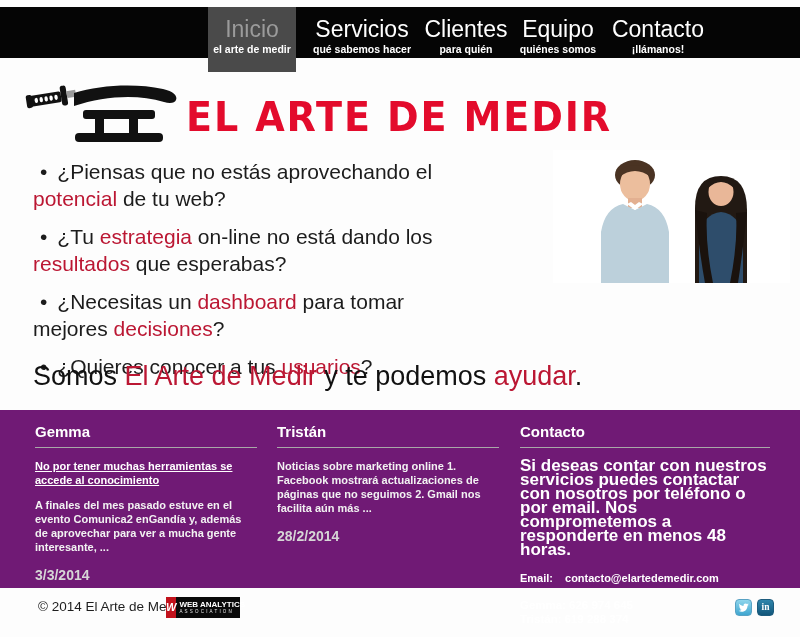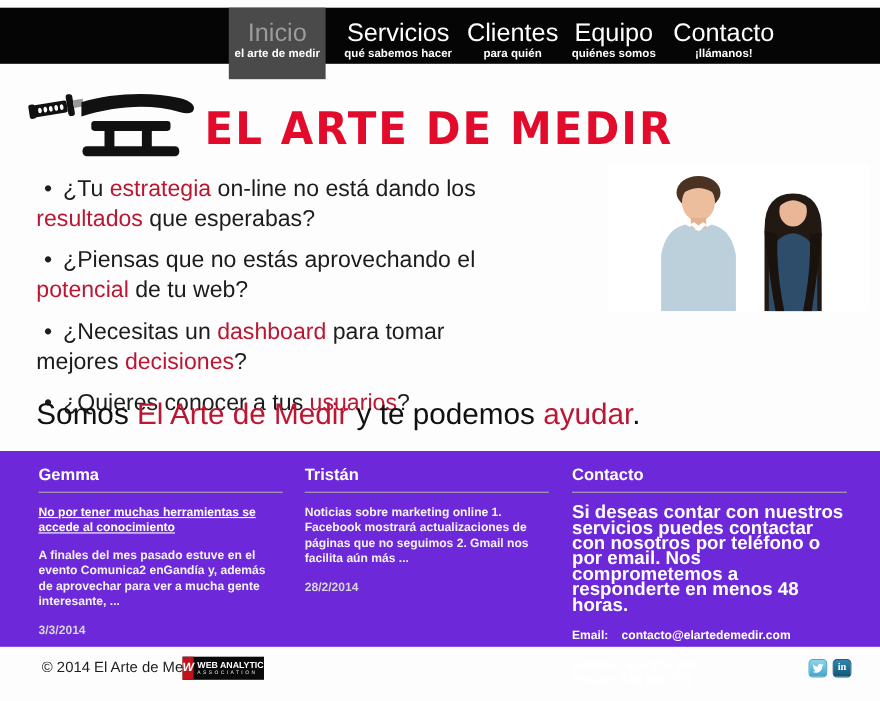--- a/index.html
+++ b/index.html
@@ -36,30 +36,30 @@
   
   .bullets { position:absolute; left:33px; top:158px; width:540px; }
   .bullet  { margin:0 0 11px 0; font-size:21px; line-height:27px; color:#1c1c1c; }
   .bullet .dot { margin-left:7px; margin-right:10px; }
   .red { color:#bb1733; cursor:pointer; }
   .tagline { position:absolute; left:33px; top:360px; font-size:27px; line-height:32px; color:#111; white-space:nowrap; }
 
   .photo { position:absolute; left:553px; top:150px; width:237px; height:133px; }
 
   
-  .footer { position:absolute; left:0; top:410px; width:800px; height:178px; background:#6d28d9; color:#fff; }
+  .footer { position:absolute; left:0; top:410px; width:800px; height:178px; background:#701a75; color:#fff; }
   .fcol  { position:absolute; top:13px; }
   .fcol-1 { left:35px;  width:222px; }
   .fcol-2 { left:277px; width:222px; }
   .fcol-3 { left:520px; width:250px; }
   .fcol h3 { margin:0; font-size:15px; font-weight:bold; line-height:18px; }
   .rule { border:none; border-top:1px solid #a8a8a8; margin:6px 0 11px 0; }
   .post-title { font-size:11px; font-weight:bold; line-height:14px; margin-bottom:11px;text-decoration:underline; }
   .excerpt    { font-size:11px; font-weight:bold; line-height:14px; color:#f2f2f2; margin-bottom:13px; }
-  .fdate      { font-size:11px; font-weight:bold; color:#d6d6d6; }
+  .fdate      { font-size:14px; font-weight:bold; color:#d6d6d6; }
   .contact-body { font-size:17px; font-weight:bold; line-height:14px; margin-bottom:15px; }
   .email-row  { font-size:11px; font-weight:bold; margin-bottom:14px; cursor:pointer; }
   .email-row .lbl { margin-right:12px; }
   .phone-row  { font-size:11.5px; font-weight:bold; line-height:14px; }
   .phone-row .lbl { margin-right:3px; }
 
   
   .copyright { position:absolute; left:38px; top:599px; font-size:13.5px; color:#1e1e1e; }
   .waa { position:absolute; left:166px; top:597px; width:74px; height:21px; background:#0a0a0a;
          display:flex; align-items:center; cursor:pointer; }
@@ -121,26 +121,26 @@
     <rect x="58" y="30" width="72" height="9" rx="3"></rect>
     <rect x="70" y="37" width="9" height="18"></rect>
     <rect x="104" y="37" width="9" height="18"></rect>
     <rect x="50" y="53" width="88" height="9" rx="4"></rect>
   </g>
 </svg>
 <div class="logo-text">EL ARTE DE MEDIR</div>
 
 <div class="bullets">
   <p class="bullet">
+    <span class="dot">•</span><span>¿Piensas que no estás aprovechando el</span><br>
+    <span class="red">potencial</span><span> de tu web?</span>
+  </p>
+  <p class="bullet">
     <span class="dot">•</span><span>¿Tu </span><span class="red">estrategia</span><span> on-line no está dando los</span><br>
     <span class="red">resultados</span><span> que esperabas?</span>
-  </p>
-  <p class="bullet">
-    <span class="dot">•</span><span>¿Piensas que no estás aprovechando el</span><br>
-    <span class="red">potencial</span><span> de tu web?</span>
   </p>
   <p class="bullet">
     <span class="dot">•</span><span>¿Necesitas un </span><span class="red">dashboard</span><span> para tomar</span><br>
     <span>mejores </span><span class="red">decisiones</span><span>?</span>
   </p>
   <p class="bullet">
     <span class="dot">•</span><span>¿Quieres conocer a tus </span><span class="red">usuarios</span><span>?</span>
   </p>
 </div>
 

